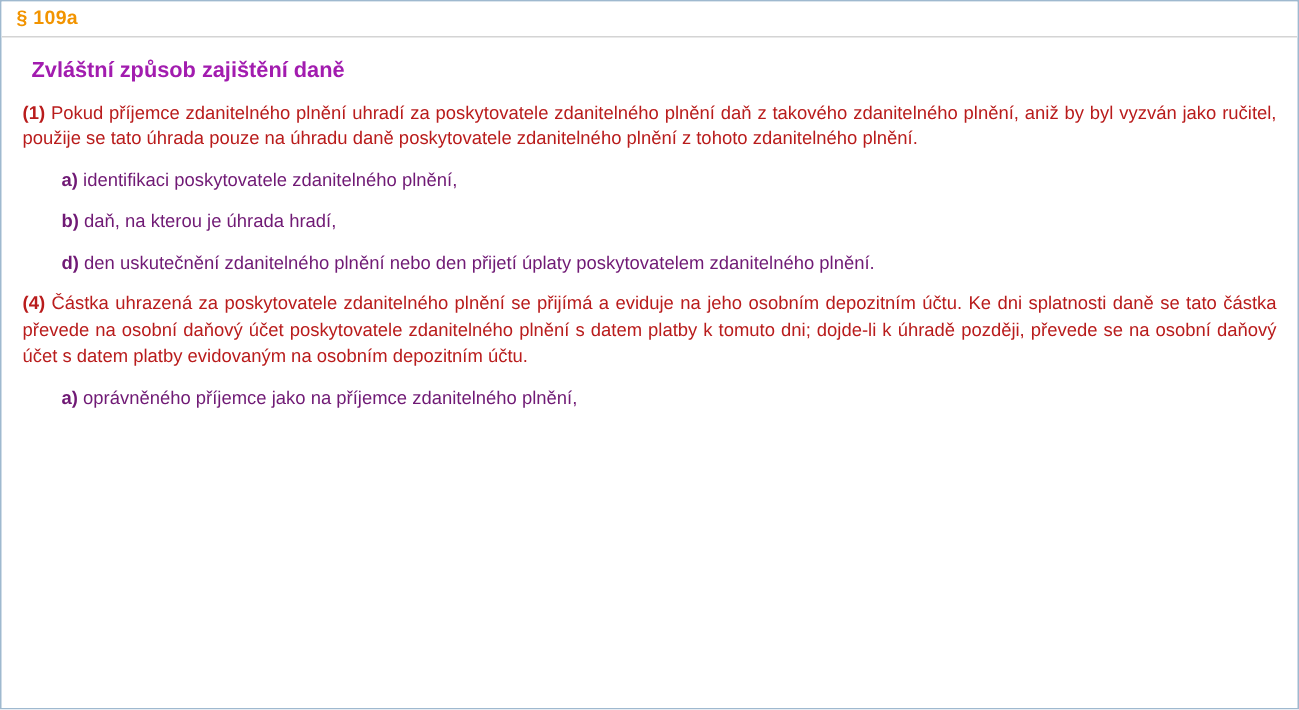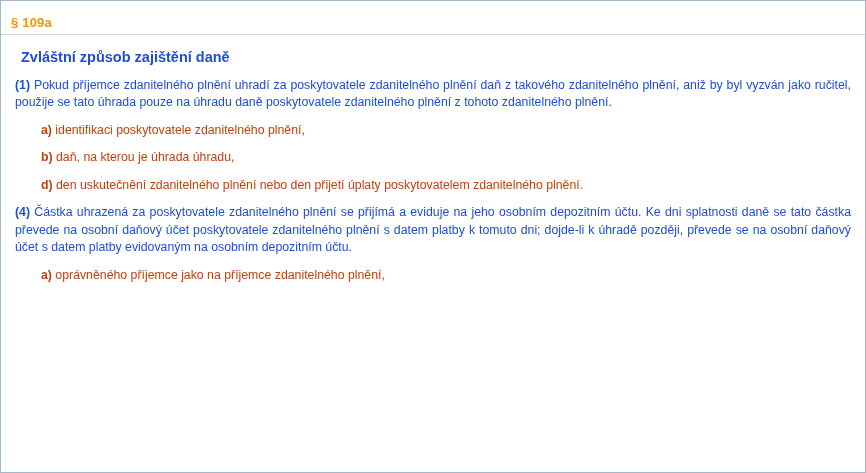--- a/index.html
+++ b/index.html
@@ -13,51 +13,51 @@
   .page {
     position: relative;
     width: 866px;
     height: 473px;
     box-sizing: border-box;
     background: #ffffff;
     border: 1px solid #9fb9cf;
     overflow: hidden;
   }
   .section-header {
-    padding: 12px 10px 3px 10px;
+    padding: 2px 10px 3px 10px;
     background: #ffffff;
     border-bottom: 1px solid #d4d4d4;
   }
   .section-number {
     color: #f29400;
     font-weight: bold;
     font-size: 13px;
     letter-spacing: 0.2px;
   }
   .content {
     padding: 10px 14px 0 14px;
   }
   .doc-title {
-    color: #1d4ed8;
+    color: #a21caf;
     font-weight: bold;
     font-size: 14.5px;
     margin: 4px 0 12px 6px;
   }
   .para {
-    color: #1d4ed8;
+    color: #b91c1c;
     font-size: 12.3px;
     line-height: 1.42;
     text-align: justify;
     margin: 0 0 10px 0;
   }
   .para .lead {
     font-weight: bold;
   }
   .sub {
-    color: #c2410c;
+    color: #701a75;
     font-size: 12.3px;
     line-height: 1.42;
     text-align: justify;
     margin: 0 0 10px 26px;
   }
   .sub .mark {
     font-weight: bold;
   }
 </style>
 </head>
@@ -75,21 +75,21 @@
 
     <p class="para">
       <span class="lead">(1)</span><span> Pokud příjemce zdanitelného plnění uhradí za poskytovatele zdanitelného plnění daň z takového zdanitelného plnění, aniž by byl vyzván jako ručitel, použije se tato úhrada pouze na úhradu daně poskytovatele zdanitelného plnění z tohoto zdanitelného plnění.</span>
     </p>
 
 
     <p class="sub">
       <span class="mark">a)</span><span> identifikaci poskytovatele zdanitelného plnění,</span>
     </p>
     <p class="sub">
-      <span class="mark">b)</span><span> daň, na kterou je úhrada úhradu,</span>
+      <span class="mark">b)</span><span> daň, na kterou je úhrada hradí,</span>
     </p>
     <p class="sub">
       <span class="mark">d)</span><span> den uskutečnění zdanitelného plnění nebo den přijetí úplaty poskytovatelem zdanitelného plnění.</span>
     </p>
 
 
     <p class="para">
       <span class="lead">(4)</span><span> Částka uhrazená za poskytovatele zdanitelného plnění se přijímá a eviduje na jeho osobním depozitním účtu. Ke dni splatnosti daně se tato částka převede na osobní daňový účet poskytovatele zdanitelného plnění s datem platby k tomuto dni; dojde-li k úhradě později, převede se na osobní daňový účet s datem platby evidovaným na osobním depozitním účtu.</span>
     </p>
 

